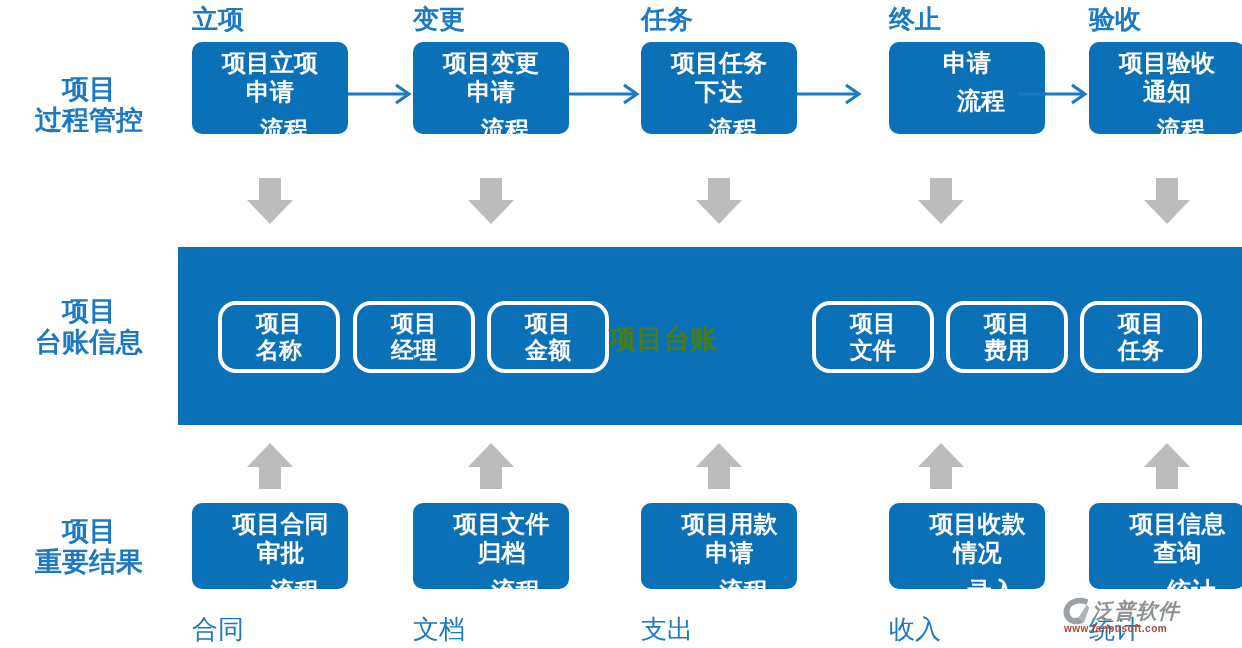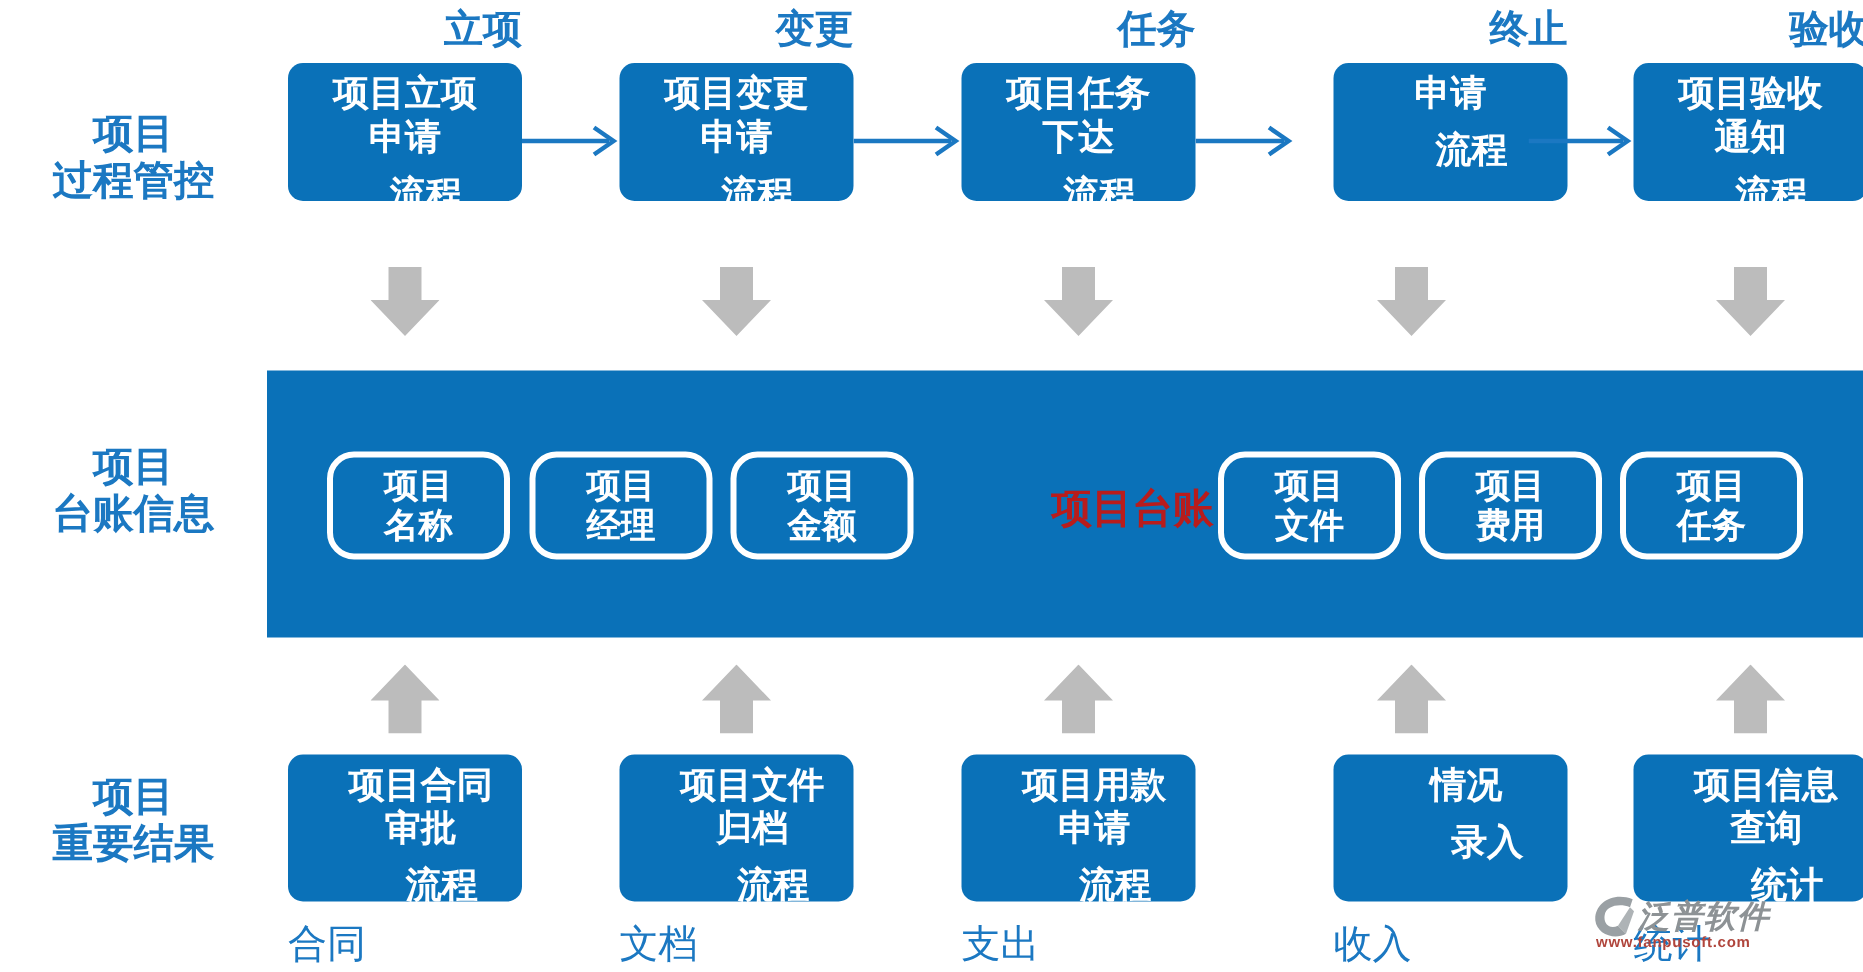--- a/index.html
+++ b/index.html
@@ -19,31 +19,31 @@
     color:var(--label-blue);font-weight:bold;font-size:27px;line-height:31px;}
   .row-label.r0{top:74px;}
   .row-label.r1{top:296px;}
   .row-label.r2{top:516px;}
 
   
   .colw{width:156px;position:absolute;}
   .c0{left:192px}.c1{left:413px}.c2{left:641px}.c3{left:889px}.c4{left:1089px}
 
   
-  .stage-label{top:2px;text-align:right;color:var(--label-blue);
+  .stage-label{top:2px;text-align:left;color:var(--label-blue);
     font-weight:bold;font-size:26px;}
   .bottom-label{top:612px;text-align:left;color:var(--label-blue);
     font-weight:normal;font-size:26px;}
 
   
   .pbox{height:92px;background:var(--box-blue);border-radius:10px;
     color:#ffffff;font-weight:bold;font-size:24px;line-height:29px;
     text-align:center;padding-top:6px;}
   .pbox.top{top:42px;}
-  .pbox.bottom{top:503px;height:98px;padding-left:21px;}
+  .pbox.bottom{top:503px;height:86px;padding-left:21px;}
   .pbox .l3{margin-top:9px;margin-left:28px;}
 
   
   .conn{position:absolute;top:80px;height:28px;color:var(--label-blue);}
   .conn.k0{left:348px;width:65px;}
   .conn.k1{left:569px;width:72px;}
   .conn.k2{left:797px;width:66px;}
   .conn.k3{left:1019px;width:70px;}
 
   
@@ -55,21 +55,21 @@
   
   .ledger-bar{position:absolute;left:178px;top:247px;width:1064px;height:178px;
     background:var(--box-blue);}
   .pill{position:absolute;top:301px;width:122px;height:72px;
     border:4px solid #ffffff;border-radius:18px;color:#ffffff;
     font-weight:bold;font-size:23px;line-height:27px;text-align:center;
     padding-top:5px;}
   .p0{left:218px}.p1{left:353px}.p2{left:487px}
   .p3{left:812px}.p4{left:946px}.p5{left:1080px}
   .ledger-title{position:absolute;left:609px;top:321px;width:200px;
-    text-align:right;color:#b91c1c;font-weight:bold;font-size:27px;font-family:Liberation Mono, monospace;}
+    text-align:left;color:#4d7c0f;font-weight:bold;font-size:27px;font-family:Liberation Mono, monospace;}
 
   
   .watermark{position:absolute;left:1060px;top:595px;width:148px;height:50px;z-index:5;}
   .wm-row{display:flex;align-items:center;}
   .wm-logo{width:32px;height:32px;flex:0 0 32px;}
   .wm-brand{color:var(--wm-gray);font-weight:bold;font-size:21px;
     font-style:italic;letter-spacing:1px;white-space:nowrap;}
   .wm-url{color:var(--wm-red);font-weight:bold;font-size:10px;
     letter-spacing:0.5px;margin-top:-4px;margin-left:4px;white-space:nowrap;}
 </style>
@@ -207,20 +207,21 @@
     <div>项目文件</div>
     <div>归档</div>
     <div class="l3">流程</div>
   </div>
   <div class="colw pbox bottom c2">
     <div>项目用款</div>
     <div>申请</div>
     <div class="l3">流程</div>
   </div>
   <div class="colw pbox bottom c3">
+    <div>项目收款</div>
     <div>情况</div>
     <div class="l3">录入</div>
   </div>
   <div class="colw pbox bottom c4">
     <div>项目信息</div>
     <div>查询</div>
     <div class="l3">统计</div>
   </div>
 
   <div class="colw bottom-label c0">合同</div>

